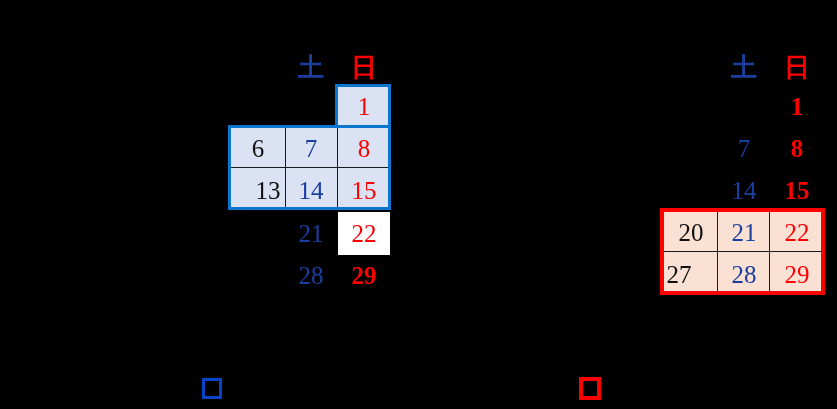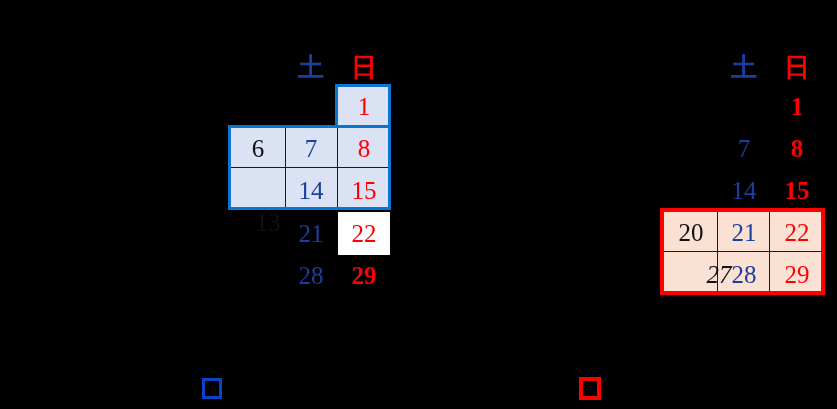--- a/index.html
+++ b/index.html
@@ -98,21 +98,21 @@
     <div class="gridline-h" style="left:231px; top:167px; width:157px;"></div>
     <div class="gridline-v" style="left:285px; top:128px; height:79px;"></div>
     <div class="gridline-v" style="left:337px; top:128px; height:79px;"></div>
 
     <div class="cell c-sun" style="left:338px; top:88px; width:52px; height:36px;">1</div>
 
     <div class="cell c-wk" style="left:232px; top:130px; width:52px; height:36px;">6</div>
     <div class="cell c-sat" style="left:286px; top:130px; width:50px; height:36px;">7</div>
     <div class="cell c-sun" style="left:338px; top:130px; width:52px; height:36px;">8</div>
 
-    <div class="cell c-wk" style="left:232px; top:172px; width:72px; height:36px;margin-top:32px;">13</div>
+    <div class="cell c-wk" style="left:232px; top:172px; width:72px; height:36px;">13</div>
     <div class="cell c-sat" style="left:286px; top:172px; width:50px; height:36px;">14</div>
     <div class="cell c-sun" style="left:338px; top:172px; width:52px; height:36px;">15</div>
 
     <div class="white-cell" style="left:338px; top:212px; width:52px; height:43px;"></div>
 
     <div class="cell c-sat" style="left:286px; top:215px; width:50px; height:36px;">21</div>
     <div class="cell c-sun" style="left:338px; top:215px; width:52px; height:36px;">22</div>
 
     <div class="cell c-sat" style="left:286px; top:257px; width:50px; height:36px;">28</div>
     <div class="cell c-sun bold" style="left:338px; top:257px; width:52px; height:36px;">29</div>
@@ -133,21 +133,21 @@
 
     <div class="sel-red-box" style="left:660px; top:208px; width:165px; height:87px;"></div>
     <div class="gridline-h" style="left:664px; top:251px; width:157px;"></div>
     <div class="gridline-v" style="left:717px; top:212px; height:79px;"></div>
     <div class="gridline-v" style="left:769px; top:212px; height:79px;"></div>
 
     <div class="cell c-wk" style="left:665px; top:214px; width:52px; height:36px;text-align:center;">20</div>
     <div class="cell c-sat" style="left:719px; top:214px; width:50px; height:36px;">21</div>
     <div class="cell c-sun" style="left:771px; top:214px; width:52px; height:36px;">22</div>
 
-    <div class="cell c-wk" style="left:693px; top:256px; width:52px; height:36px;font-style:italic;">27</div>
+    <div class="cell c-wk" style="left:653px; top:256px; width:52px; height:36px;">27</div>
     <div class="cell c-sat" style="left:719px; top:256px; width:50px; height:36px;">28</div>
     <div class="cell c-sun" style="left:771px; top:256px; width:52px; height:36px;">29</div>
   </div>
 
   <div class="legend-sq legend-blue" style="left:202px; top:378px; width:20px; height:21px;"></div>
   <div class="legend-sq legend-red" style="left:579px; top:377px; width:22px; height:23px;"></div>
 
 </div>
 
 </body></html>

